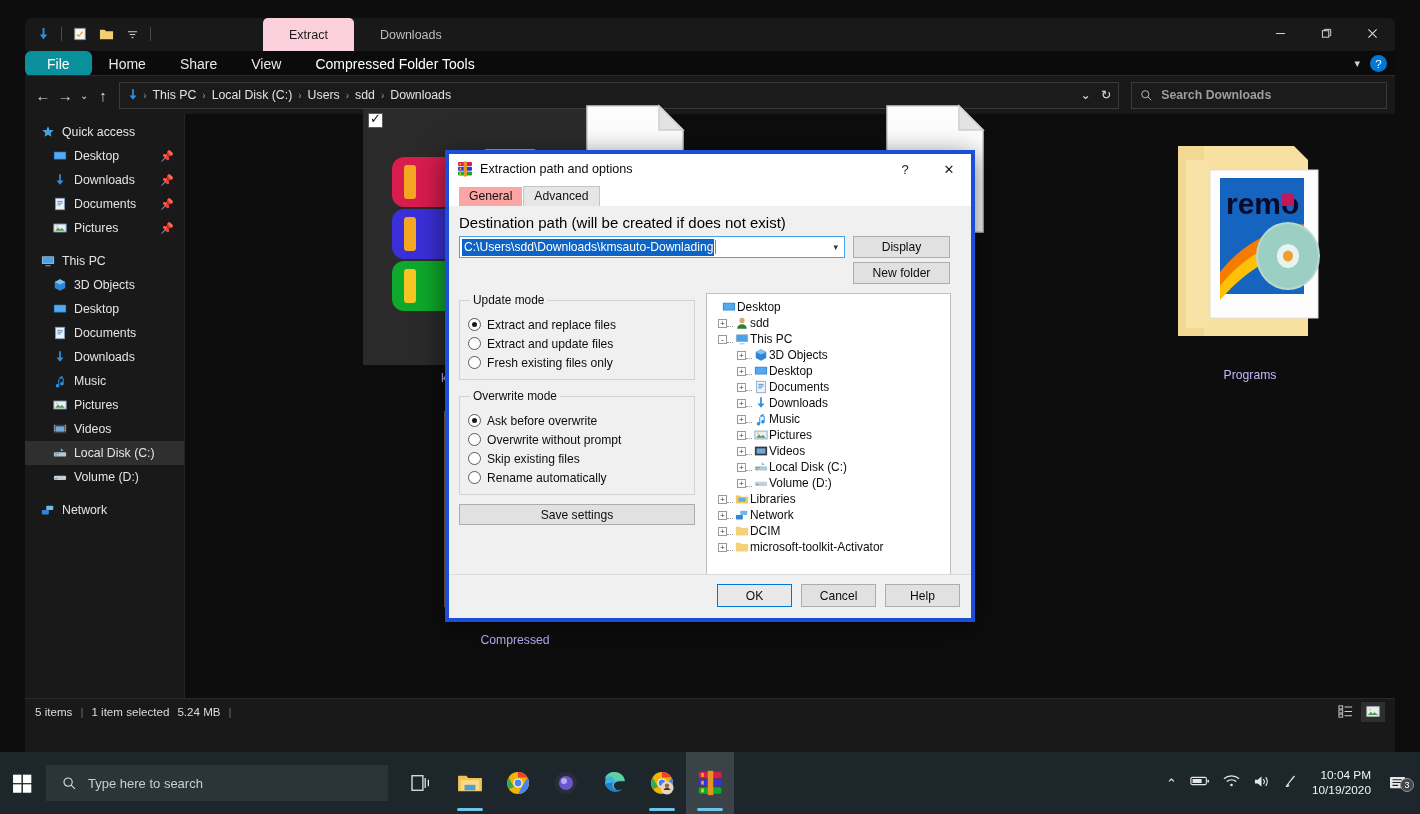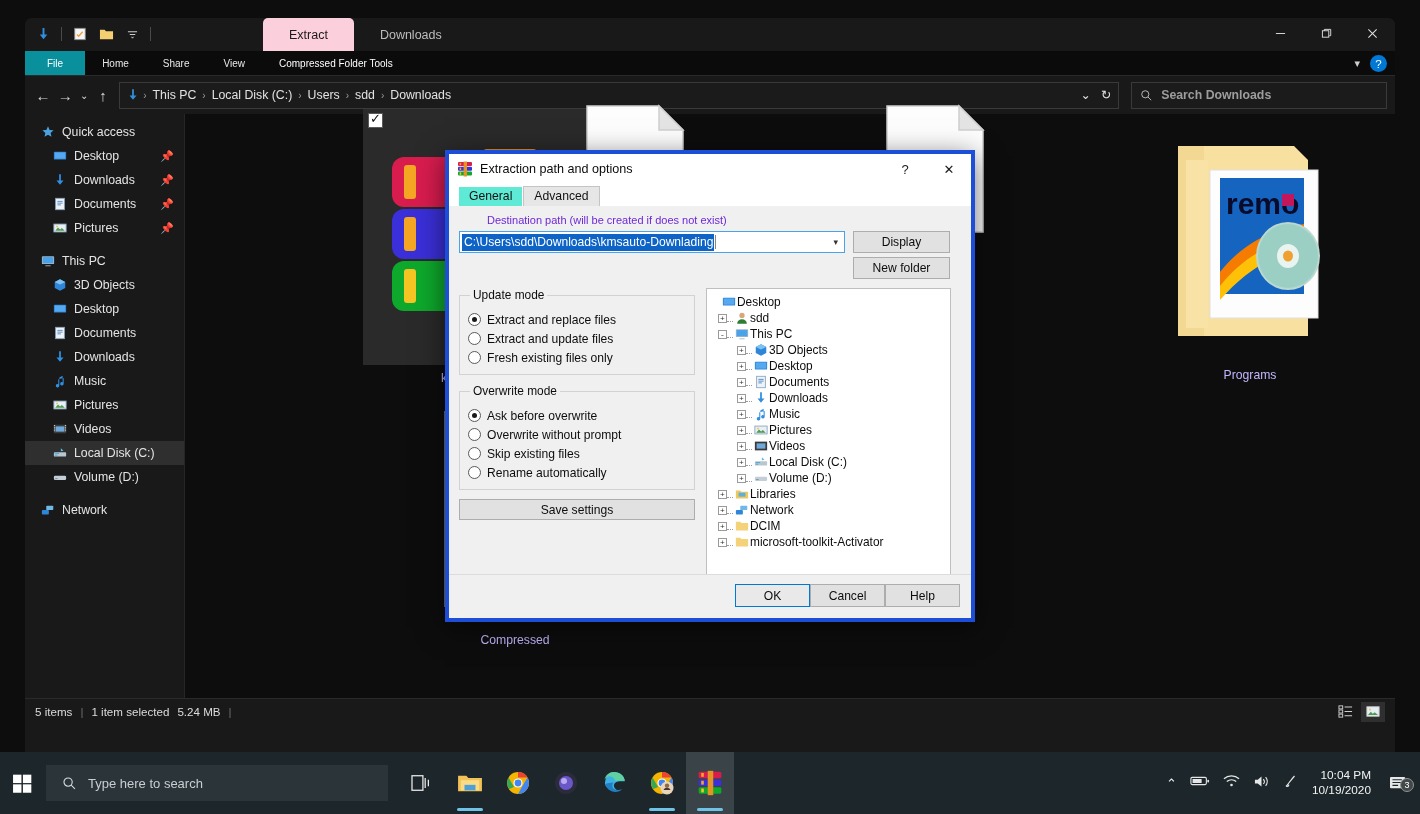--- a/index.html
+++ b/index.html
@@ -32,21 +32,21 @@
     height: 33px; padding: 0 26px; display: flex; align-items: center;
     font-size: 12.5px; color: #1a1a1a; background: #fbcfdc;
     border-radius: 5px 5px 0 0;
   }
   .wtab.inactive { background: transparent; color: #bdbdbd; }
   .wincontrols { position: absolute; right: 0; top: 0; display: flex; }
   .wcbtn { width: 46px; height: 31px; display: flex; align-items: center; justify-content: center; color: #e4e4e4; }
 
   
   .ribbontabs { height: 25px; background: #0b0b0b; display: flex; align-items: stretch; position: relative; }
-  .rtab { padding: 0 17px; display: flex; align-items: center; font-size: 10px; color: #e8e8e8; }
+  .rtab { padding: 0 17px; display: flex; align-items: center; font-size: 14px; color: #e8e8e8; border-radius: 6px; }
   .rtab.file { background: #0a8f9c; color: #fff; padding: 0 22px; font-weight: 400; }
   .rtab.contextual { color: #ffffff; }
   .ribbon-right { position: absolute; right: 8px; top: 0; height: 25px; display: flex; align-items: center; gap: 10px; }
   .chev-dn { color: #d0d0d0; font-size: 11px; }
   .helpbtn {
     width: 17px; height: 17px; border-radius: 50%; background: #0078d4;
     color: #fff; font-size: 11.5px; display: flex; align-items: center; justify-content: center;
   }
   .ribbon-underline { position:absolute; left:0; bottom:0; height:1px; width:100%; background:#2a2a2a; }
 
@@ -116,26 +116,26 @@
     height: 30px; background: #fff; display: flex; align-items: center;
     padding-left: 8px; gap: 7px;
   }
   .dlg-title .t { font-size: 12.6px; color: #0b0b0b; }
   .dlg-btns { margin-left: auto; display: flex; }
   .dlg-btn { width: 44px; height: 30px; display: flex; align-items: center; justify-content: center; color: #1a1a1a; font-size: 13px; }
 
   .dlg-tabs { display: flex; padding-left: 9px; height: 22px; align-items: flex-end; background: #fff; }
   .dtab {
     padding: 2px 10px 3px; font-size: 12.2px; color: #111;
-    background: #5eead4; border: 1px solid #fff; border-bottom: none;
+    background: #fca5a5; border: 1px solid #fff; border-bottom: none;
   }
   .dtab.inactive { background: #e6e6e6; border: 1px solid #c4c4c4; border-bottom: none; }
 
   .dlg-main { background: #f0f0f0; padding: 8px 10px 0; height: 410px; position: relative; }
-  .destlabel { font-size: 11px; color: #6d28d9; margin-bottom: 5px; margin-left: 28px; }
+  .destlabel { font-size: 15px; color: #000000; margin-bottom: 5px; }
   .destrow { display: flex; gap: 8px; }
   .destcombo {
     width: 386px; height: 22px; background: #fff; border: 1px solid #4aa3e8;
     display: flex; align-items: center; padding: 0 2px; position: relative;
   }
   .destcombo .val {
     font-size: 12.1px; color: #fff; background: #0d63c6;
     padding: 1px 1px 1px 2px; line-height: 15px;
   }
   .destcombo .caretbar { width: 1px; height: 14px; background: #888; margin-left: 1px; }
@@ -179,21 +179,21 @@
     font-size: 8px; line-height: 7px; text-align: center; color: #333; flex: 0 0 9px;
     font-family: "Liberation Mono", monospace;
   }
   .exp-sp { width: 9px; flex: 0 0 9px; }
   .dots { width: 6px; flex: 0 0 6px; border-bottom: 1px dotted #9a9a9a; height: 8px; }
   .tico { width: 17px; flex: 0 0 17px; display: flex; align-items: center; justify-content: center; }
 
   .dlg-footer {
     position: absolute; left: 0; right: 0; bottom: 0; height: 42px;
     background: #f0f0f0; border-top: 1px solid #dcdcdc;
-    display: flex; align-items: center; justify-content: flex-end; padding-right: 11px;
+    display: flex; align-items: center; justify-content: flex-end; gap: 9px; padding-right: 11px;
   }
   .fbtn {
     width: 75px; height: 23px; background: #e1e1e1; border: 1px solid #adadad;
     font-size: 12.1px; color: #0d0d0d; display: flex; align-items: center; justify-content: center;
   }
   .fbtn.focus { border: 1px solid #0078d7; background: #e9e9e9; }
 
   
   #taskbar {
     position: absolute; left: 0; bottom: 0; width: 1420px; height: 62px;

